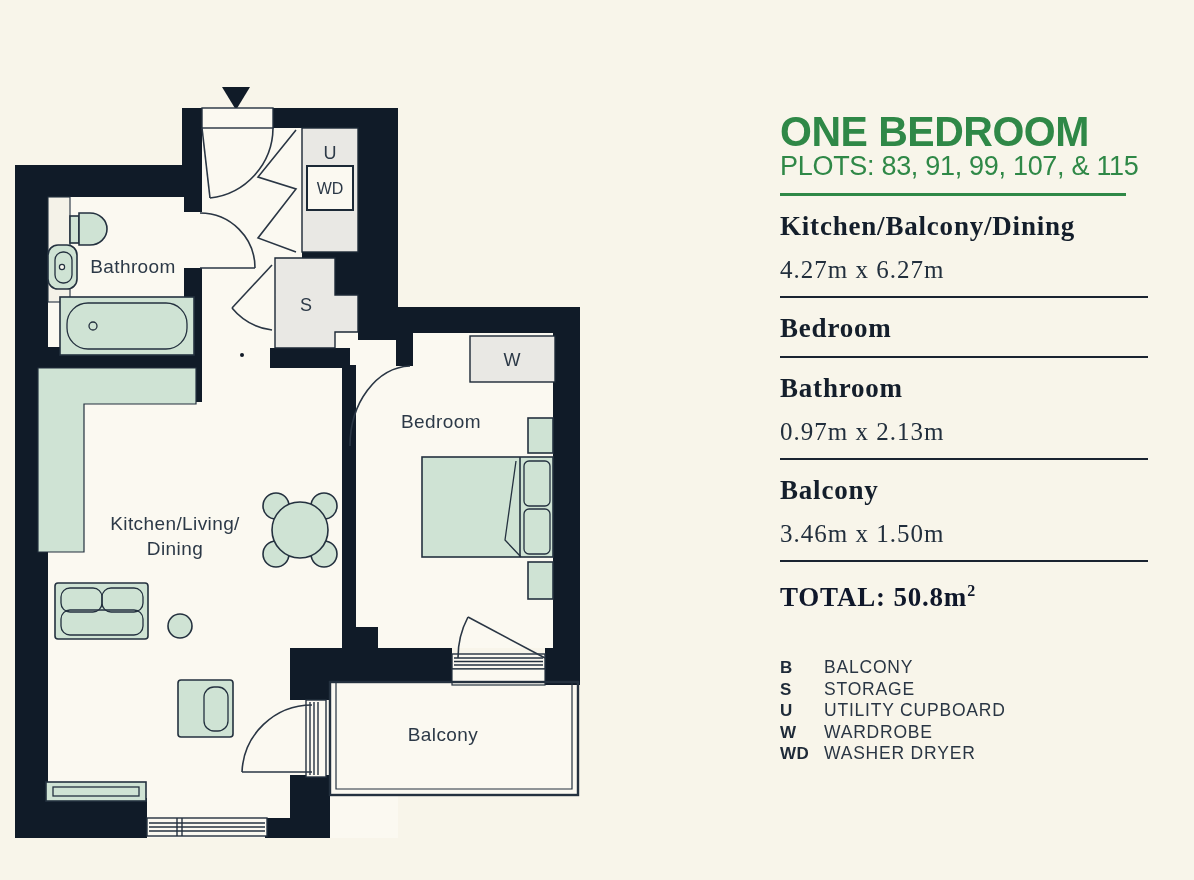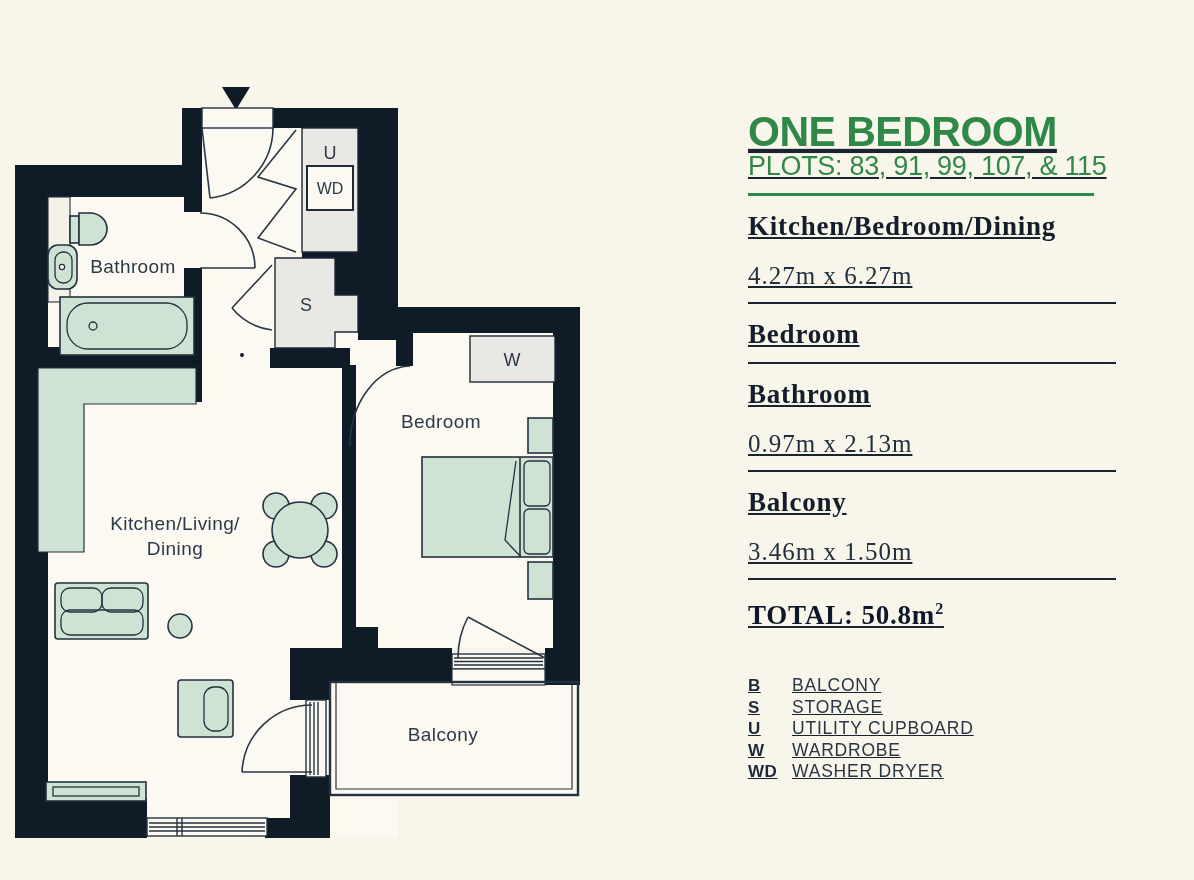--- a/index.html
+++ b/index.html
@@ -8,37 +8,37 @@
     background:#f8f5ea;
     font-family:"Liberation Sans",sans-serif;
     position:relative;overflow:hidden;
   }
   .stage{position:absolute;inset:0;}
   svg text{font-family:"Liberation Sans",sans-serif;}
   .room-label{fill:#2c3947;font-size:19px;letter-spacing:.4px;}
   .key-label{fill:#2c3947;font-size:18px;}
   .wd-label{fill:#2c3947;font-size:16px;}
 
-  .panel{position:absolute;left:748px;top:110px;width:372px;color:#1a2330;text-decoration:underline;}
+  .panel{position:absolute;left:780px;top:110px;width:372px;color:#1a2330;}
   .panel-title{
     font-size:41px;font-weight:bold;letter-spacing:-.5px;line-height:1.0;
     color:#2f8847;transform:scaleY(1.05);transform-origin:left top;
   }
   .panel-plots{
     font-size:27px;font-weight:400;letter-spacing:-.3px;color:#2f8847;margin-top:0;
   }
   .rule-green{width:346px;height:3px;background:#2f8847;margin-top:11px;}
   .rule-dark{width:368px;height:2px;background:#1a2330;margin-top:12px;}
   .room-name{
     font-family:"Liberation Serif",serif;font-weight:bold;font-size:27px;
     letter-spacing:.8px;margin-top:15px;color:#141e2b;
   }
   .room-dims{
     font-family:"Liberation Serif",serif;font-size:25px;letter-spacing:1px;
-    margin-top:20px;color:#222f3d;
+    margin-top:14px;color:#222f3d;
   }
   .total-line{
     font-family:"Liberation Serif",serif;font-weight:bold;font-size:27px;
     letter-spacing:.8px;margin-top:20px;color:#0f172a;
   }
   .total-line sup{font-size:16px;}
   .legend{margin-top:44px;}
   .legend-row{display:flex;align-items:baseline;height:21.5px;}
   .legend-key{width:44px;font-weight:bold;font-size:17px;color:#1e2a38;letter-spacing:.5px;}
   .legend-val{font-size:17.5px;color:#2a3644;letter-spacing:.8px;}
@@ -223,21 +223,21 @@
       <text class="key-label" x="512" y="366">W</text>
     </g>
   </svg>
 
   <div class="panel">
     <div class="panel-title">ONE BEDROOM</div>
     <div class="panel-plots">PLOTS: 83, 91, 99, 107, &amp; 115</div>
     <div class="rule-green"></div>
 
     <div>
-      <div class="room-name">Kitchen/Bedroom/Dining</div>
+      <div class="room-name">Kitchen/Balcony/Dining</div>
       <div class="room-dims">4.27m x 6.27m</div>
       <div class="rule-dark"></div>
     </div>
 
     <div>
       <div class="room-name">Bedroom</div>
       <div class="rule-dark"></div>
     </div>
 
     <div>

